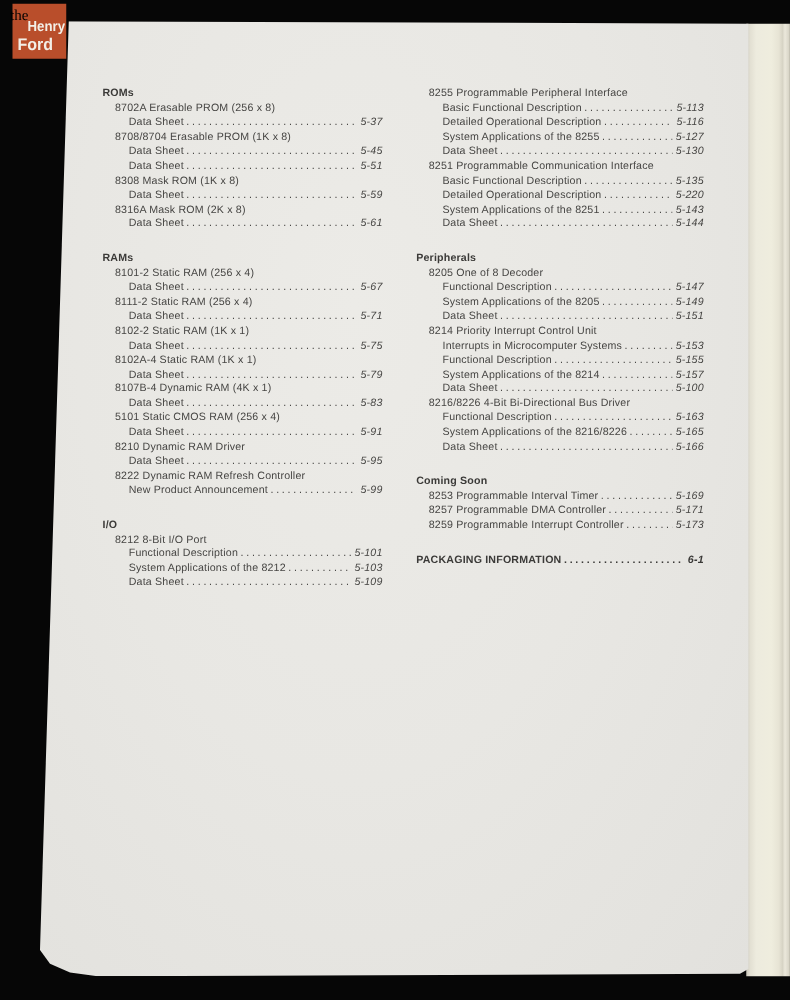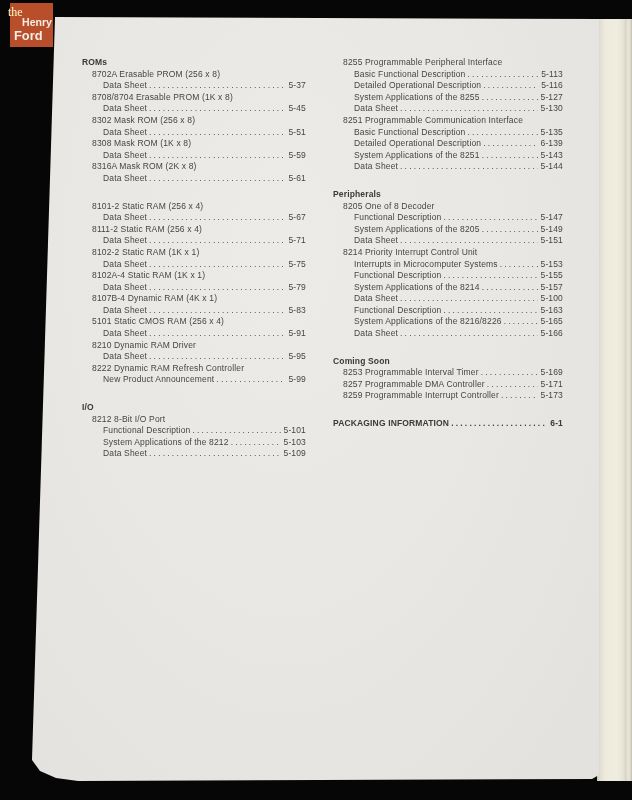--- a/index.html
+++ b/index.html
@@ -32,28 +32,28 @@
     position: absolute;
     top: 38px;
     color: #464543;
     font-size: 8.5px;
     line-height: 11.6px;
     letter-spacing: 0.15px;
   }
   .col-1 { left: 56px;  width: 224px; }
   .col-2 { left: 307px; width: 230px; }
   .section { margin-top: 16px; }
-  .section:first-child { margin-top: 4px; }
+  .section:first-child { margin-top: 16px; }
   .row { display: flex; align-items: baseline; }
   .heading, .bold { font-weight: bold; color: #3b3a38; }
   .ind0 { padding-left: 0; }
   .ind1 { padding-left: 10px; text-align: right; }
   .ind2 { padding-left: 21px; }
   .lbl { white-space: nowrap; }
-  .pg  { white-space: nowrap; }
+  .pg  { white-space: nowrap; font-style: italic; }
   .leader {
     flex: 1;
     overflow: hidden;
     white-space: nowrap;
     margin: 0 3px 0 2px;
     letter-spacing: 2.2px;
   }
   .leader::after {
     content: "..................................................................................";
   }
@@ -61,21 +61,21 @@
   .logo {
     position: absolute;
     left: 10px; top: 3px; width: 43px; height: 44px;
     background: #b94e2b;
     z-index: 3;
   }
   .logo span { position: absolute; white-space: nowrap; }
   .logo-the {
     left: -2px; top: 2px;
     font-family: "Liberation Serif", serif;
-    font-size: 12px; color: #fef9c3;
+    font-size: 12px; color: #000000;
   }
   .logo-henry {
     left: 12px; top: 13px;
     font-weight: bold; font-size: 11.5px; color: #f3efe7;
     transform: scaleX(0.92); transform-origin: left;
   }
   .logo-ford {
     left: 4px; top: 25px;
     font-weight: bold; font-size: 13.5px; color: #f3efe7;
     transform: scaleX(0.95); transform-origin: left;
@@ -95,40 +95,40 @@
           <span class="lbl">Data Sheet</span>
           <span class="leader"></span>
           <span class="pg">5-37</span>
         </div>
         <div class="row ind1">8708/8704 Erasable PROM (1K x 8)</div>
         <div class="row ind2">
           <span class="lbl">Data Sheet</span>
           <span class="leader"></span>
           <span class="pg">5-45</span>
         </div>
-        <div class="row ind1">8302 Mask ROM (256 x 8)</div>
         <div class="row ind2">
           <span class="lbl">Data Sheet</span>
           <span class="leader"></span>
           <span class="pg">5-51</span>
         </div>
         <div class="row ind1">8308 Mask ROM (1K x 8)</div>
         <div class="row ind2">
           <span class="lbl">Data Sheet</span>
           <span class="leader"></span>
           <span class="pg">5-59</span>
         </div>
         <div class="row ind1">8316A Mask ROM (2K x 8)</div>
         <div class="row ind2">
           <span class="lbl">Data Sheet</span>
           <span class="leader"></span>
           <span class="pg">5-61</span>
         </div>
       </div>
       <div class="section">
+        <div class="row heading ind0">RAMs</div>
         <div class="row ind1">8101-2 Static RAM (256 x 4)</div>
         <div class="row ind2">
           <span class="lbl">Data Sheet</span>
           <span class="leader"></span>
           <span class="pg">5-67</span>
         </div>
         <div class="row ind1">8111-2 Static RAM (256 x 4)</div>
         <div class="row ind2">
           <span class="lbl">Data Sheet</span>
           <span class="leader"></span>
@@ -216,21 +216,21 @@
         </div>
         <div class="row ind1">8251 Programmable Communication Interface</div>
         <div class="row ind2">
           <span class="lbl">Basic Functional Description</span>
           <span class="leader"></span>
           <span class="pg">5-135</span>
         </div>
         <div class="row ind2">
           <span class="lbl">Detailed Operational Description</span>
           <span class="leader"></span>
-          <span class="pg">6-139</span>
+          <span class="pg">5-220</span>
         </div>
         <div class="row ind2">
           <span class="lbl">System Applications of the 8251</span>
           <span class="leader"></span>
           <span class="pg">5-143</span>
         </div>
         <div class="row ind2">
           <span class="lbl">Data Sheet</span>
           <span class="leader"></span>
           <span class="pg">5-144</span>
@@ -268,20 +268,21 @@
         <div class="row ind2">
           <span class="lbl">System Applications of the 8214</span>
           <span class="leader"></span>
           <span class="pg">5-157</span>
         </div>
         <div class="row ind2">
           <span class="lbl">Data Sheet</span>
           <span class="leader"></span>
           <span class="pg">5-100</span>
         </div>
+        <div class="row ind1">8216/8226 4-Bit Bi-Directional Bus Driver</div>
         <div class="row ind2">
           <span class="lbl">Functional Description</span>
           <span class="leader"></span>
           <span class="pg">5-163</span>
         </div>
         <div class="row ind2">
           <span class="lbl">System Applications of the 8216/8226</span>
           <span class="leader"></span>
           <span class="pg">5-165</span>
         </div>

